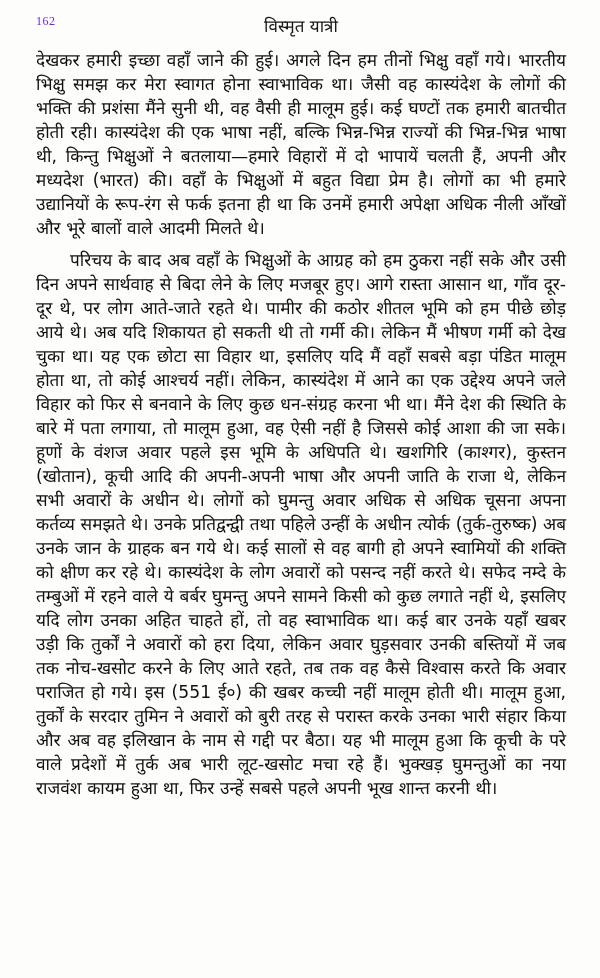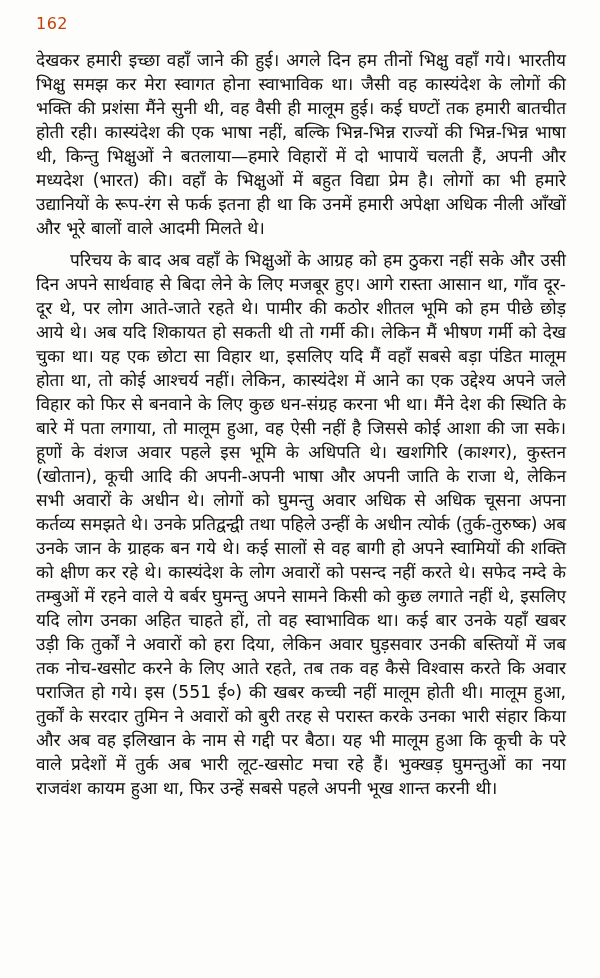--- a/index.html
+++ b/index.html
@@ -23,23 +23,24 @@
     background: #fdfdfb;
   }
   .header {
     display: flex;
     align-items: baseline;
     justify-content: flex-start;
     position: relative;
     height: 34px;
   }
   .page-number {
-    font-size: 16px;
+    font-size: 12px;
     letter-spacing: 0.5px;
-    color: #c2410c;
+    color: #6d28d9;
+    font-family: Liberation Serif, serif;
   }
   .book-title {
     position: absolute;
     left: 0;
     right: 0;
     text-align: center;
     font-size: 17px;
     color: #171614;
   }
   .body-text {
@@ -64,20 +65,21 @@
     margin-top: 8px;
   }
 </style>
 </head>
 <body>
 
 <div class="page">
 
   <div class="header">
     <span class="page-number">162</span>
+    <span class="book-title">विस्मृत यात्री</span>
   </div>
 
   <div class="body-text">
     <p class="para first tight">देखकर हमारी इच्छा वहाँ जाने की हुई। अगले दिन हम तीनों भिक्षु वहाँ गये। भारतीय भिक्षु समझ कर मेरा स्वागत होना स्वाभाविक था। जैसी वह कास्यंदेश के लोगों की भक्ति की प्रशंसा मैंने सुनी थी, वह वैसी ही मालूम हुई। कई घण्टों तक हमारी बातचीत होती रही। कास्यंदेश की एक भाषा नहीं, बल्कि भिन्न-भिन्न राज्यों की भिन्न-भिन्न भाषा थी, किन्तु भिक्षुओं ने बतलाया—हमारे विहारों में दो भापायें चलती हैं, अपनी और मध्यदेश (भारत) की। वहाँ के भिक्षुओं में बहुत विद्या प्रेम है। लोगों का भी हमारे उद्यानियों के रूप-रंग से फर्क इतना ही था कि उनमें हमारी अपेक्षा अधिक नीली आँखों और भूरे बालों वाले आदमी मिलते थे।</p>
     <p class="para tight">परिचय के बाद अब वहाँ के भिक्षुओं के आग्रह को हम ठुकरा नहीं सके और उसी दिन अपने सार्थवाह से बिदा लेने के लिए मजबूर हुए। आगे रास्ता आसान था, गाँव दूर-दूर थे, पर लोग आते-जाते रहते थे। पामीर की कठोर शीतल भूमि को हम पीछे छोड़ आये थे। अब यदि शिकायत हो सकती थी तो गर्मी की। लेकिन मैं भीषण गर्मी को देख चुका था। यह एक छोटा सा विहार था, इसलिए यदि मैं वहाँ सबसे बड़ा पंडित मालूम होता था, तो कोई आश्चर्य नहीं। लेकिन, कास्यंदेश में आने का एक उद्देश्य अपने जले विहार को फिर से बनवाने के लिए कुछ धन-संग्रह करना भी था। मैंने देश की स्थिति के बारे में पता लगाया, तो मालूम हुआ, वह ऐसी नहीं है जिससे कोई आशा की जा सके। हूणों के वंशज अवार पहले इस भूमि के अधिपति थे। खशगिरि (काश्गर), कुस्तन (खोतान), कूची आदि की अपनी-अपनी भाषा और अपनी जाति के राजा थे, लेकिन सभी अवारों के अधीन थे। लोगों को घुमन्तु अवार अधिक से अधिक चूसना अपना कर्तव्य समझते थे। उनके प्रतिद्वन्द्वी तथा पहिले उन्हीं के अधीन त्योर्क (तुर्क-तुरुष्क) अब उनके जान के ग्राहक बन गये थे। कई सालों से वह बागी हो अपने स्वामियों की शक्ति को क्षीण कर रहे थे। कास्यंदेश के लोग अवारों को पसन्द नहीं करते थे। सफेद नम्दे के तम्बुओं में रहने वाले ये बर्बर घुमन्तु अपने सामने किसी को कुछ लगाते नहीं थे, इसलिए यदि लोग उनका अहित चाहते हों, तो वह स्वाभाविक था। कई बार उनके यहाँ खबर उड़ी कि तुर्कों ने अवारों को हरा दिया, लेकिन अवार घुड़सवार उनकी बस्तियों में जब तक नोच-खसोट करने के लिए आते रहते, तब तक वह कैसे विश्वास करते कि अवार पराजित हो गये। इस (551 ई०) की खबर कच्ची नहीं मालूम होती थी। मालूम हुआ, तुर्कों के सरदार तुमिन ने अवारों को बुरी तरह से परास्त करके उनका भारी संहार किया और अब वह इलिखान के नाम से गद्दी पर बैठा। यह भी मालूम हुआ कि कूची के परे वाले प्रदेशों में तुर्क अब भारी लूट-खसोट मचा रहे हैं। भुक्खड़ घुमन्तुओं का नया राजवंश कायम हुआ था, फिर उन्हें सबसे पहले अपनी भूख शान्त करनी थी।</p>
 
   </div>
 
 </div>
 

